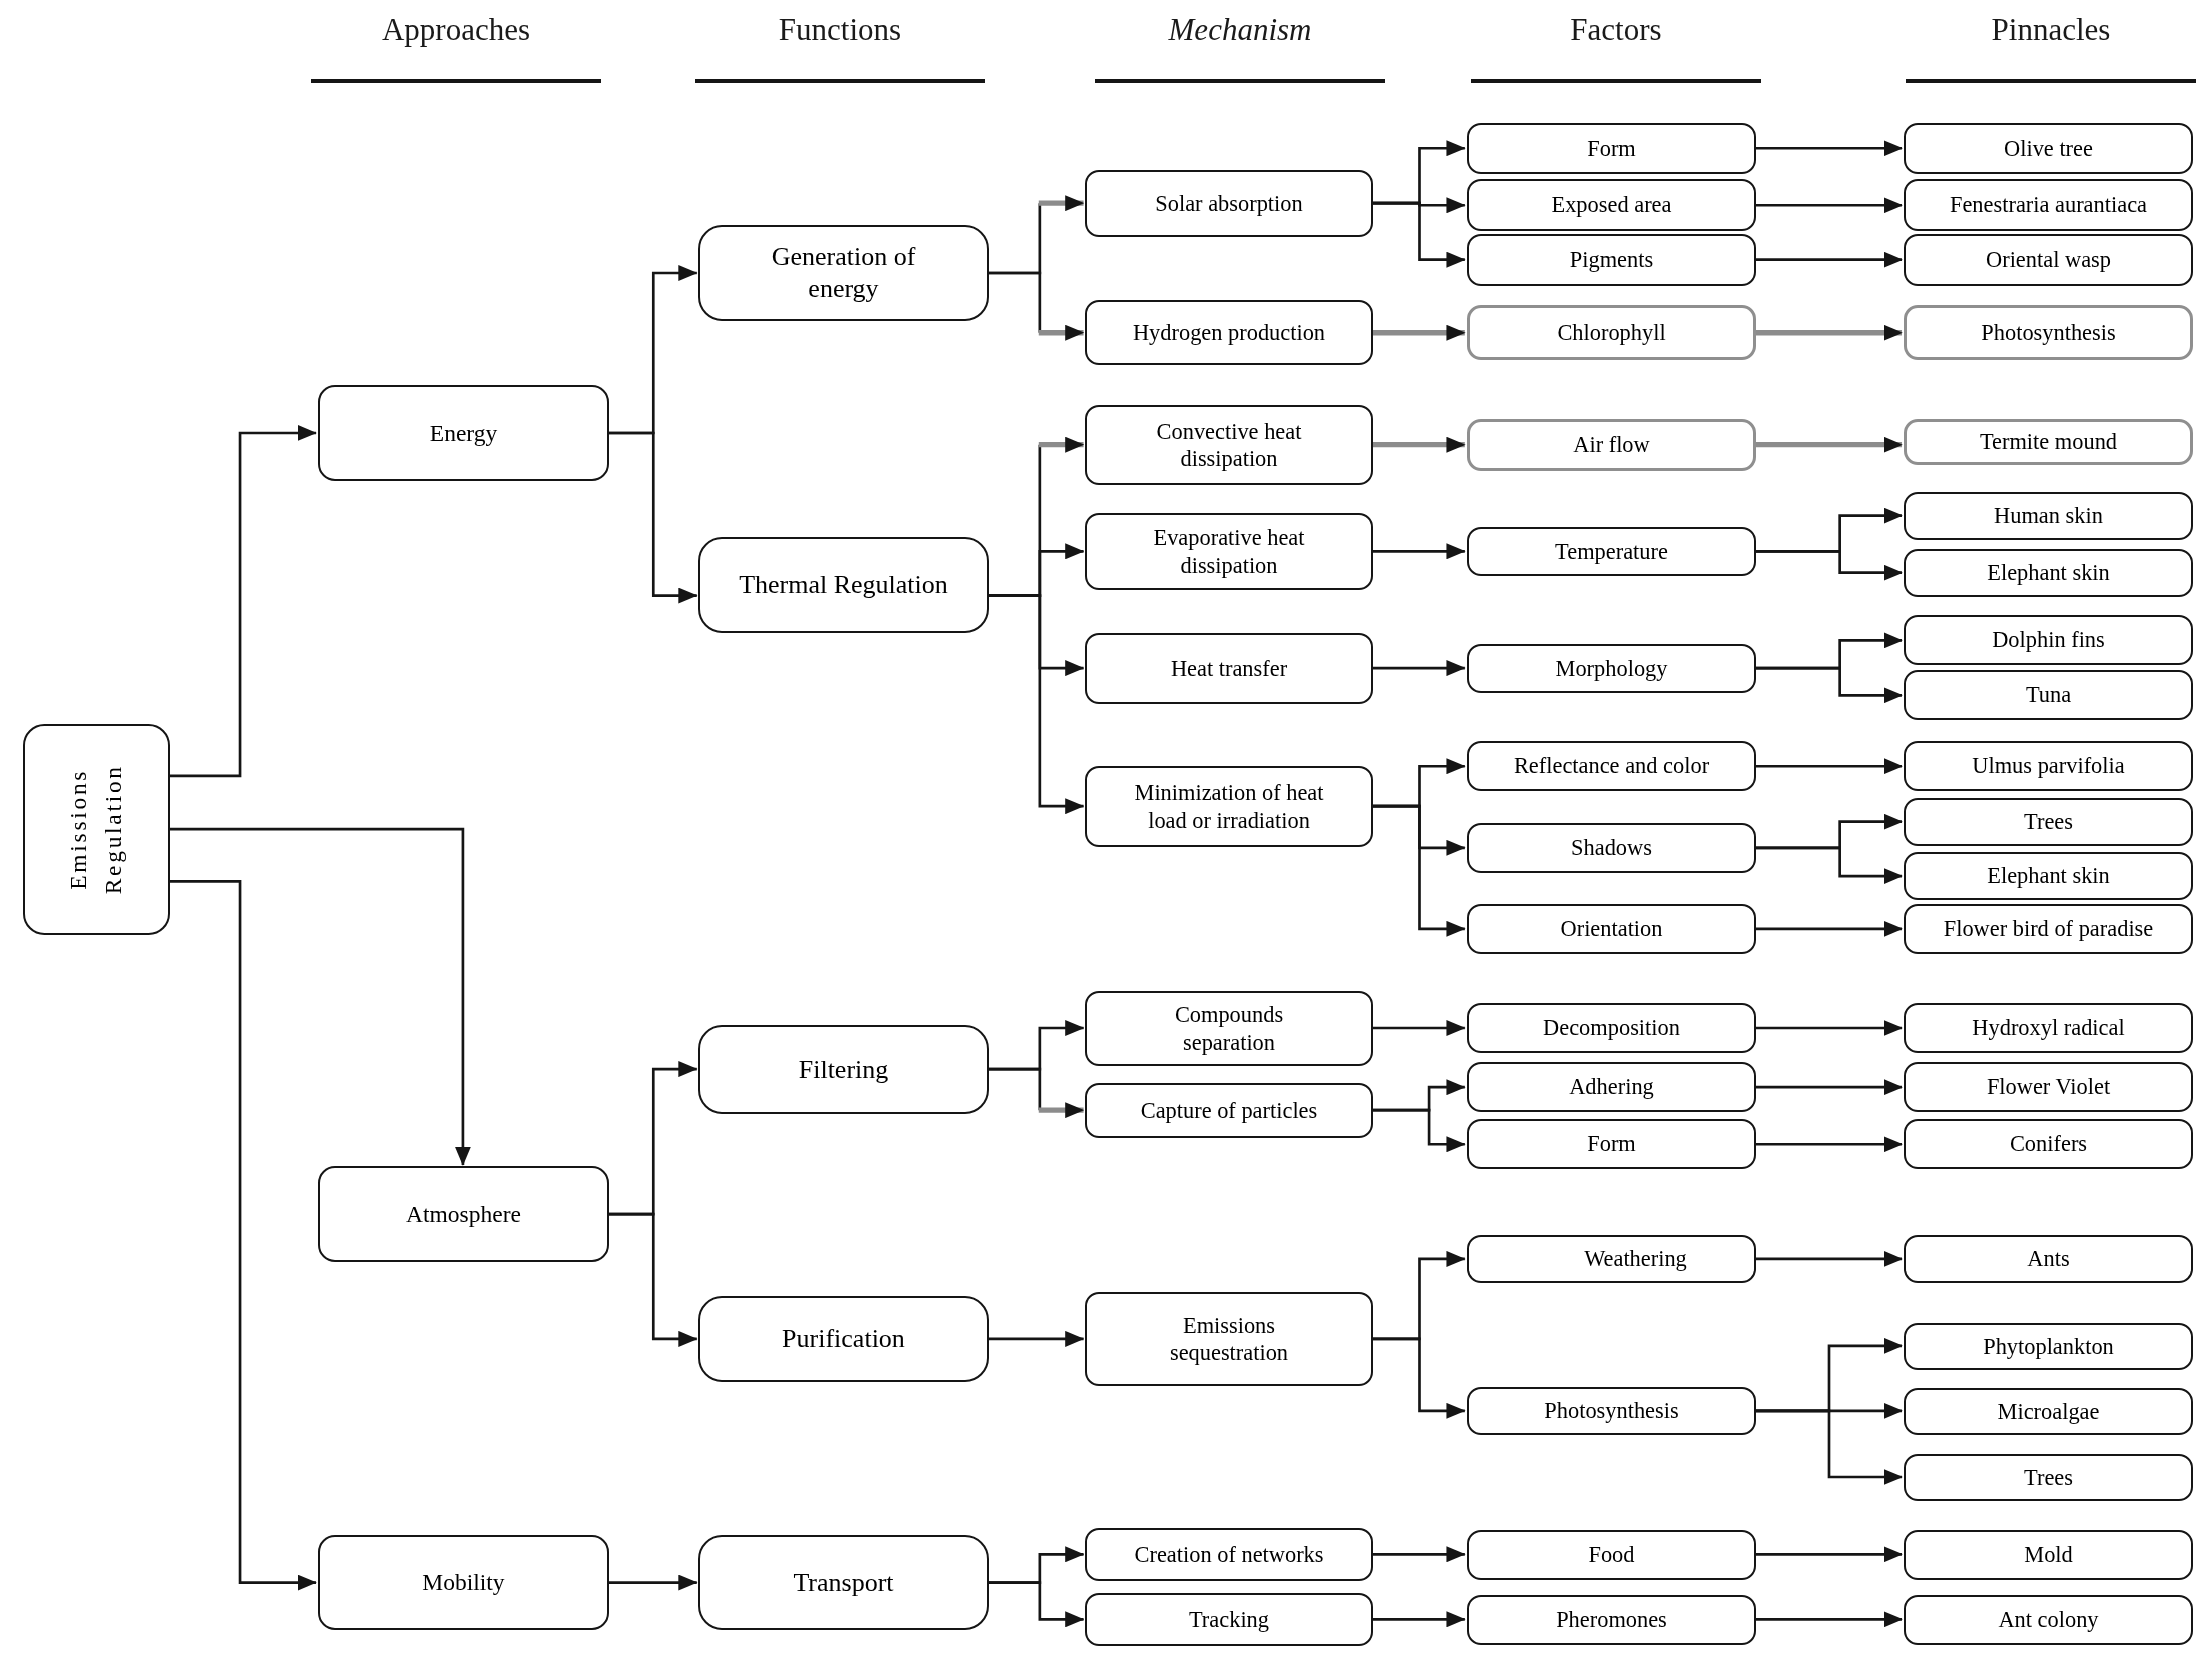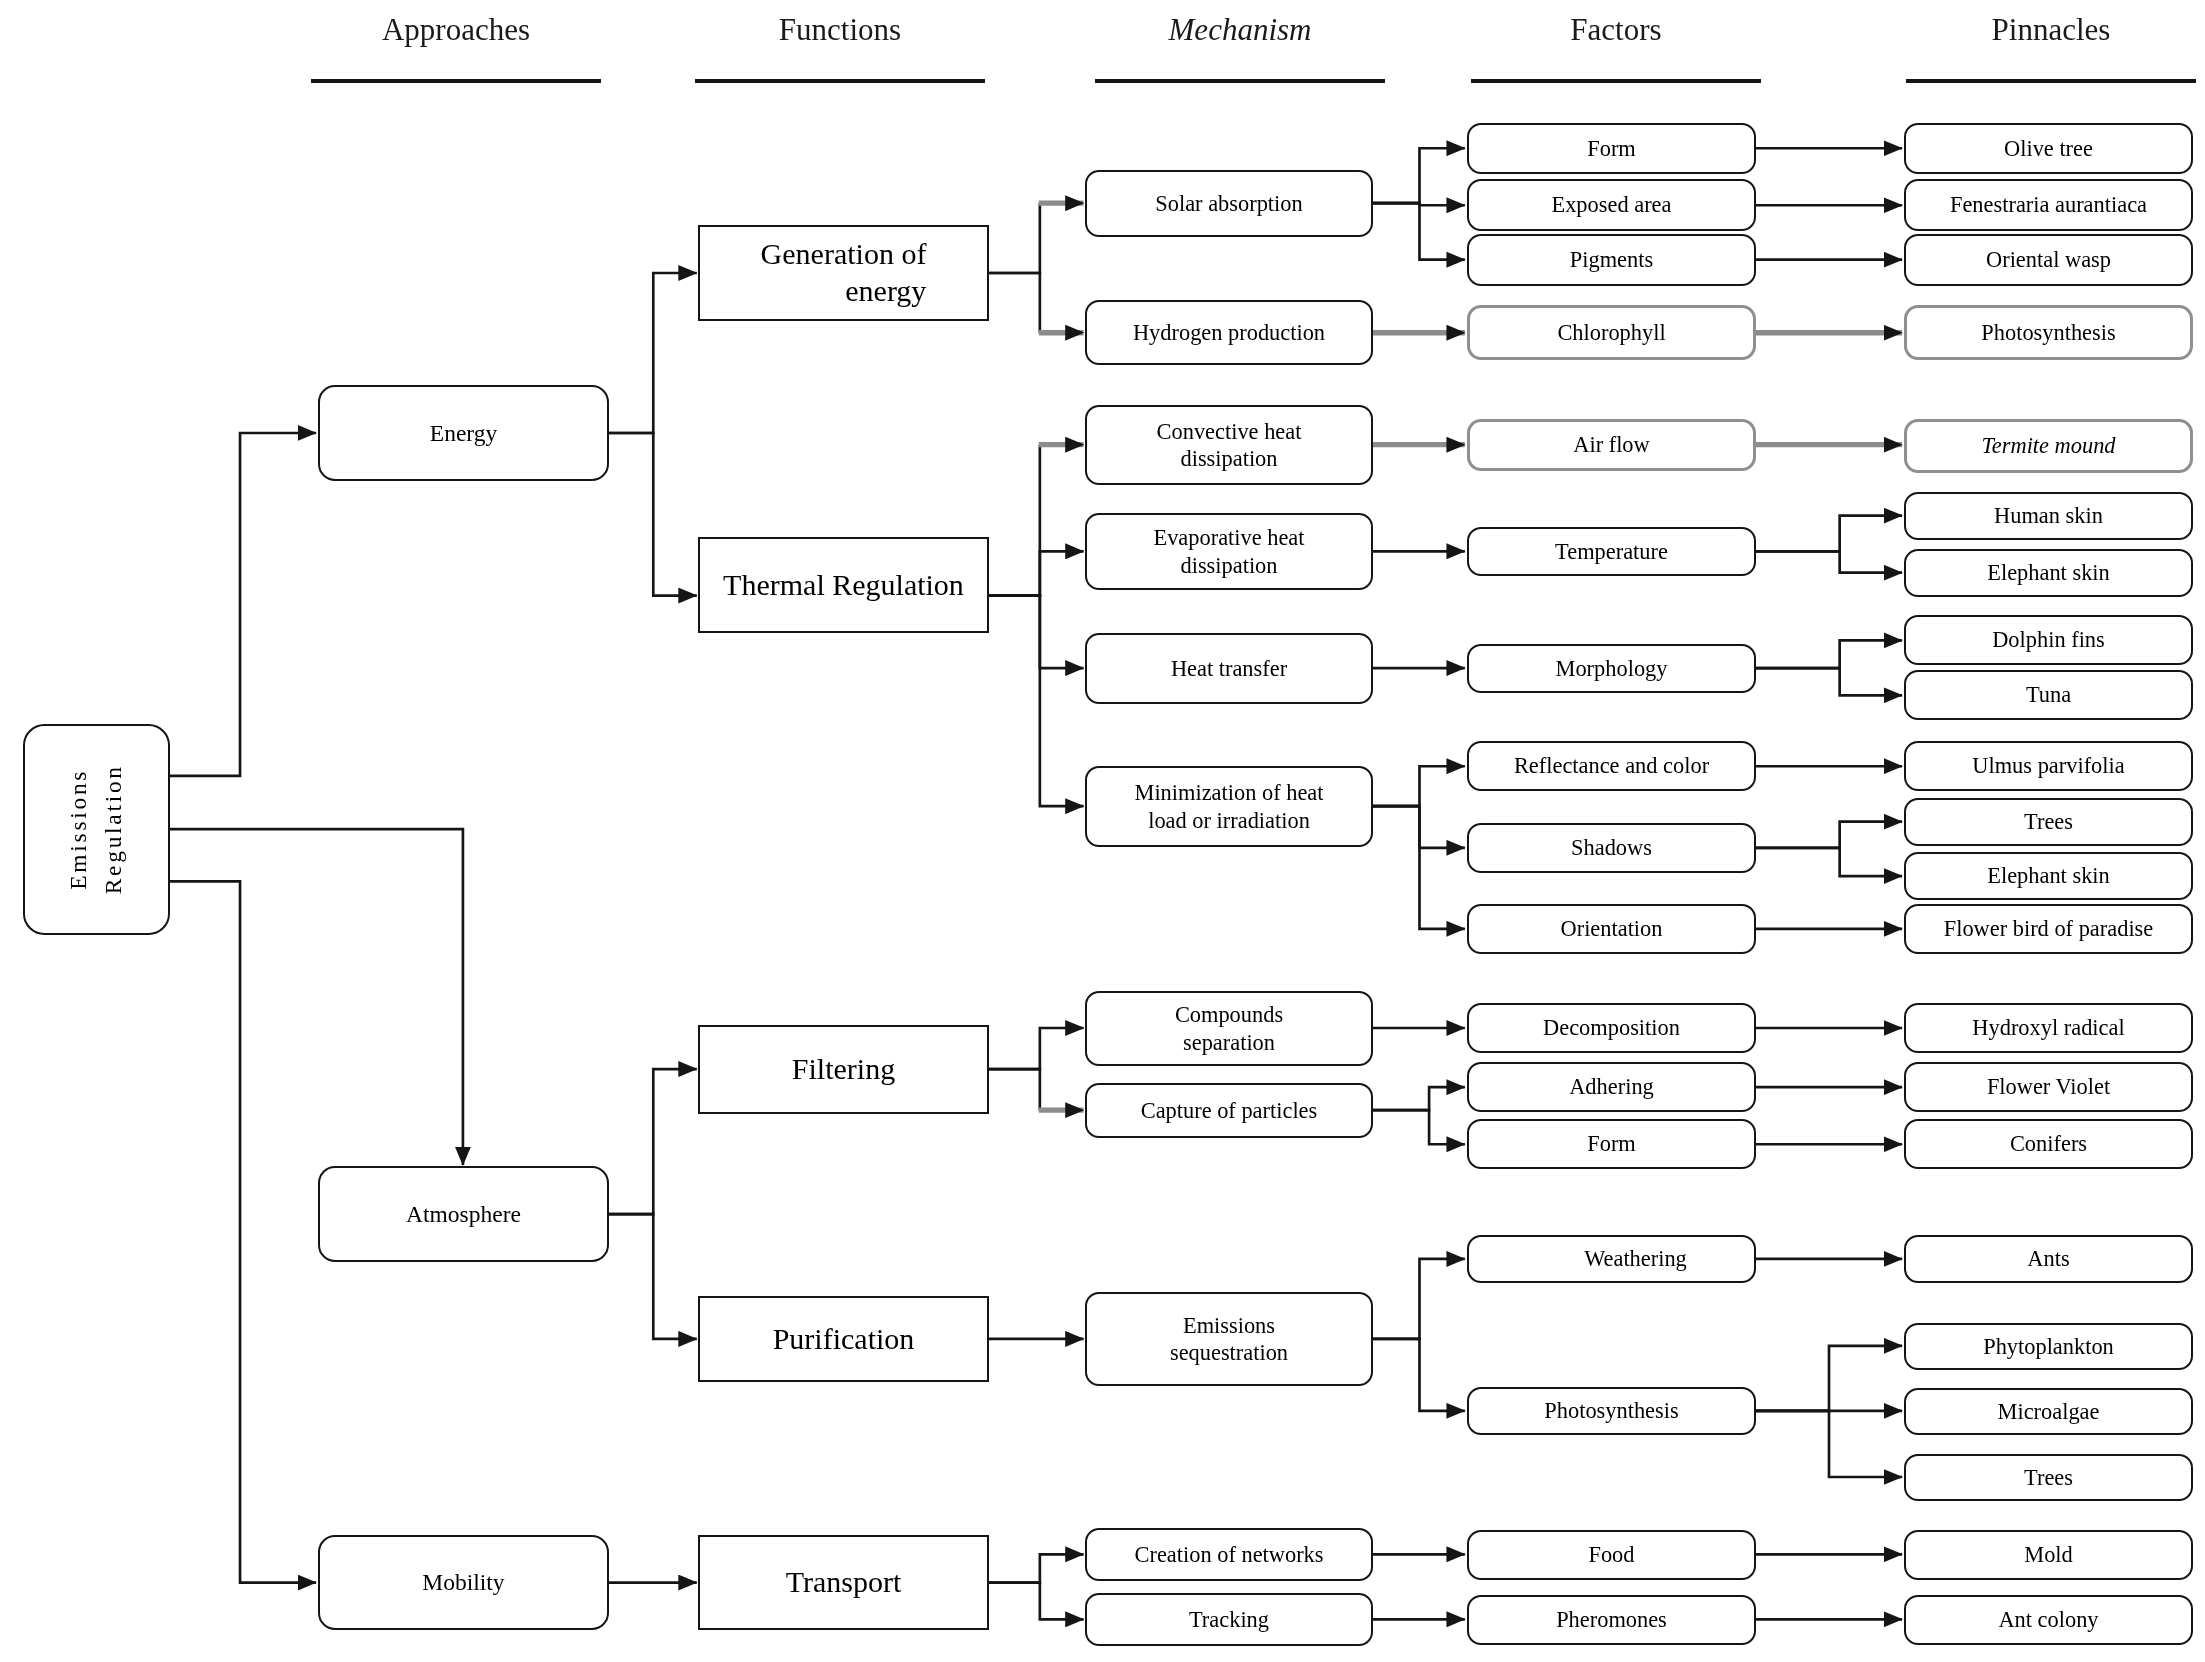--- a/index.html
+++ b/index.html
@@ -20,21 +20,21 @@
     border:2.7px solid #151515;
     border-radius:14px;
     font-size:22.4px;
     line-height:1.22;
     color:#000;
     white-space:pre-line;
     z-index:2;
   }
   .box.gray{border-color:#8f8f8f;border-width:3.7px;}
   .box.approach{font-size:23.5px;border-radius:17px;}
-  .box.func{font-size:30px;border-radius:0;text-align:right;}
+  .box.func{font-size:26px;border-radius:24px;}
   .box.root{border-radius:21.3px;}
   .box.root .inner{
     transform:rotate(-90deg);
     letter-spacing:2.7px;
     font-size:23.5px;
     line-height:1.5;
     white-space:pre-line;
     text-align:center;
   }
   .hdr{
@@ -172,21 +172,21 @@
       <div class="box" style="left: 1467px; top: 1062px; width: 289px; height: 50px;">Adhering</div>
       <div class="box" style="left: 1467px; top: 1119px; width: 289px; height: 50px;">Form</div>
       <div class="box" style="left: 1467px; top: 1235px; width: 289px; height: 48px; padding-left: 48px;">Weathering</div>
       <div class="box" style="left: 1467px; top: 1387px; width: 289px; height: 48px;">Photosynthesis</div>
       <div class="box" style="left: 1467px; top: 1530px; width: 289px; height: 50px;">Food</div>
       <div class="box" style="left: 1467px; top: 1595px; width: 289px; height: 50px;">Pheromones</div>
       <div class="box" style="left: 1904px; top: 123px; width: 289px; height: 51px;">Olive tree</div>
       <div class="box" style="left: 1904px; top: 179px; width: 289px; height: 52px;">Fenestraria aurantiaca</div>
       <div class="box" style="left: 1904px; top: 234px; width: 289px; height: 52px;">Oriental wasp</div>
       <div class="box gray" style="left: 1904px; top: 305px; width: 289px; height: 55px;">Photosynthesis</div>
-      <div class="box gray" style="left: 1904px; top: 419px; width: 289px; height: 54px; font-style: italic;">Termite mound</div>
+      <div class="box gray" style="left: 1904px; top: 419px; width: 289px; height: 46px;">Termite mound</div>
       <div class="box" style="left: 1904px; top: 492px; width: 289px; height: 48px;">Human skin</div>
       <div class="box" style="left: 1904px; top: 549px; width: 289px; height: 48px;">Elephant skin</div>
       <div class="box" style="left: 1904px; top: 615px; width: 289px; height: 50px;">Dolphin fins</div>
       <div class="box" style="left: 1904px; top: 670px; width: 289px; height: 50px;">Tuna</div>
       <div class="box" style="left: 1904px; top: 741px; width: 289px; height: 50px;">Ulmus parvifolia</div>
       <div class="box" style="left: 1904px; top: 798px; width: 289px; height: 48px;">Trees</div>
       <div class="box" style="left: 1904px; top: 852px; width: 289px; height: 48px;">Elephant skin</div>
       <div class="box" style="left: 1904px; top: 904px; width: 289px; height: 50px;">Flower bird of paradise</div>
       <div class="box" style="left: 1904px; top: 1003px; width: 289px; height: 50px;">Hydroxyl radical</div>
       <div class="box" style="left: 1904px; top: 1062px; width: 289px; height: 50px;">Flower Violet</div>

